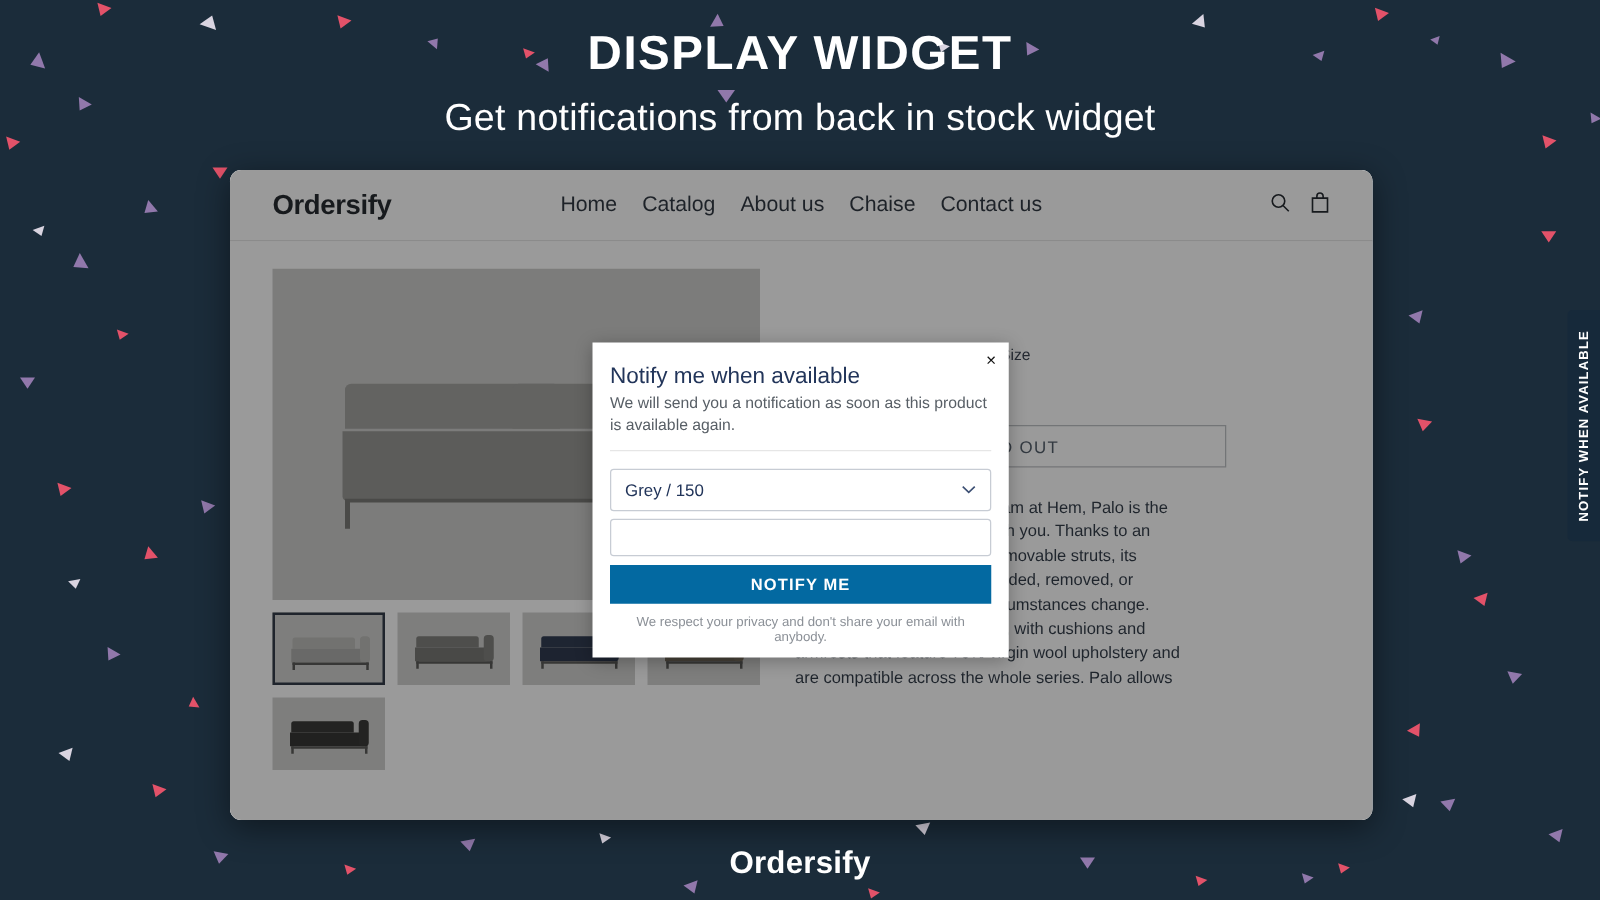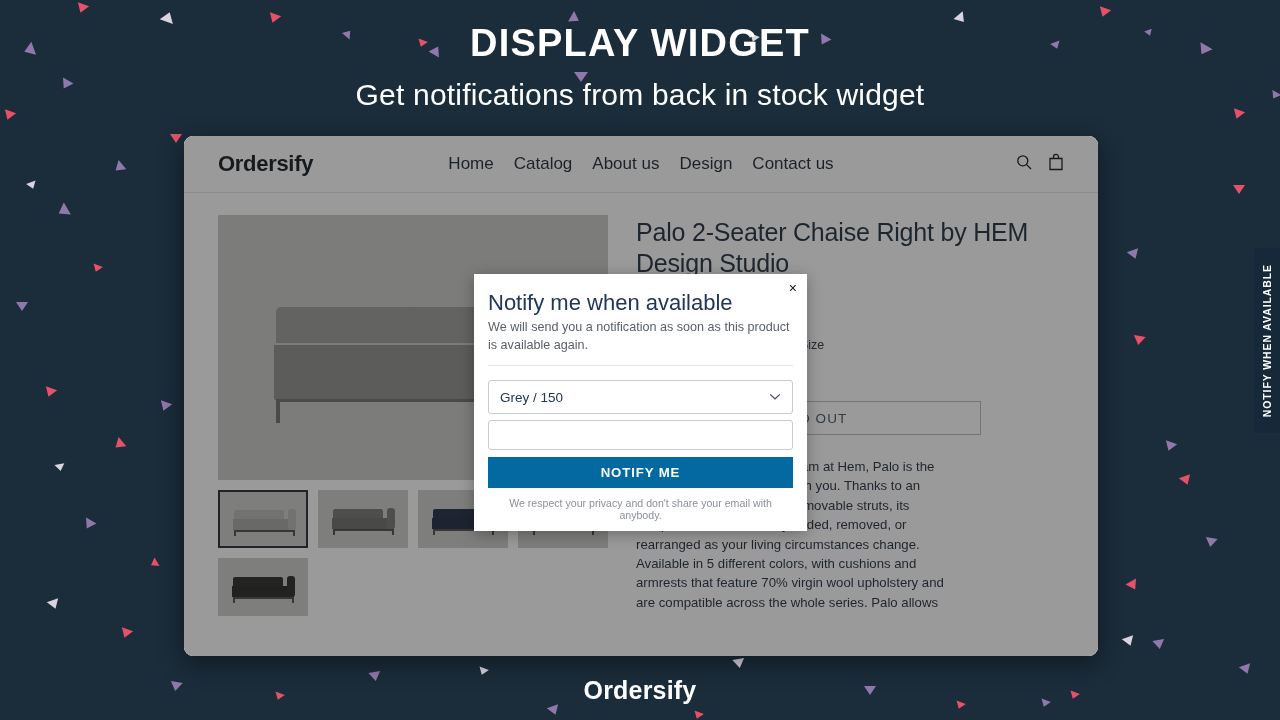--- a/index.html
+++ b/index.html
@@ -265,21 +265,21 @@
     position: absolute;
     right: 10px;
     top: 7px;
     font-size: 14px;
     color: #111;
     line-height: 1;
     cursor: pointer;
     font-family: "Liberation Sans", sans-serif;
   }
   #modal-title {
-    font-size: 22px;
+    font-size: 18px;
     color: #22355a;
     font-weight: normal;
     margin-bottom: 2px;
   }
   #modal-subtitle {
     font-size: 12.6px;
     line-height: 1.44;
     color: #585f66;
     padding-bottom: 11px;
     border-bottom: 1px solid #e6e6e6;
@@ -405,21 +405,21 @@
 
 <div id="store-panel">
 
   <div id="shop-header">
     <div id="shop-logo">Ordersify</div>
 
     <nav id="shop-nav">
       <span class="nav-link">Home</span>
       <span class="nav-link">Catalog</span>
       <span class="nav-link">About us</span>
-      <span class="nav-link">Design</span>
+      <span class="nav-link">Chaise</span>
       <span class="nav-link">Contact us</span>
     </nav>
 
     <div id="shop-actions">
       <span class="hdr-icon">
         <svg width="16" height="16" viewBox="0 0 16 16">
           <circle cx="6.8" cy="6.8" r="5" fill="none" stroke="#11161d" stroke-width="1.3"></circle>
           <line x1="10.4" y1="10.4" x2="15" y2="15" stroke="#11161d" stroke-width="1.3"></line>
         </svg>
       </span>
@@ -484,21 +484,20 @@
             <div class="sofa" style="left: 13px; top: 27px; width: 62px; height: 11px; background: rgb(39, 39, 37); filter: brightness(0.92);"></div>
             <div class="sofa" style="left: 68px; top: 17px; width: 8px; height: 21px; border-radius: 3px; background: rgb(39, 39, 37);"></div>
             <div class="sofa" style="left: 14px; top: 38px; width: 61px; height: 2px; background: rgb(76, 76, 74);"></div>
             <div class="sofa" style="left: 14px; top: 38px; width: 2px; height: 6px; background: rgb(76, 76, 74);"></div>
             <div class="sofa" style="left: 73px; top: 38px; width: 2px; height: 6px; background: rgb(76, 76, 74);"></div>
           </div>
         </div>
     </div>
 
     <div id="info-col">
-      <h1 id="product-title">Palo 2-Seater Chaise Right by HEM Design Studio</h1>
       <div id="price-row"></div>
 
       <div id="variant-row">
         <div class="variant-field">
           <span class="variant-label">Color</span>
           <div class="variant-select" id="select-color">
             <span>Grey</span>
             <span class="caret">
               <svg width="11" height="7" viewBox="0 0 11 7">
                   <path d="M1 1.3 L5.5 5.6 L10 1.3" fill="none" stroke="#35404f" stroke-width="1.25"></path>

